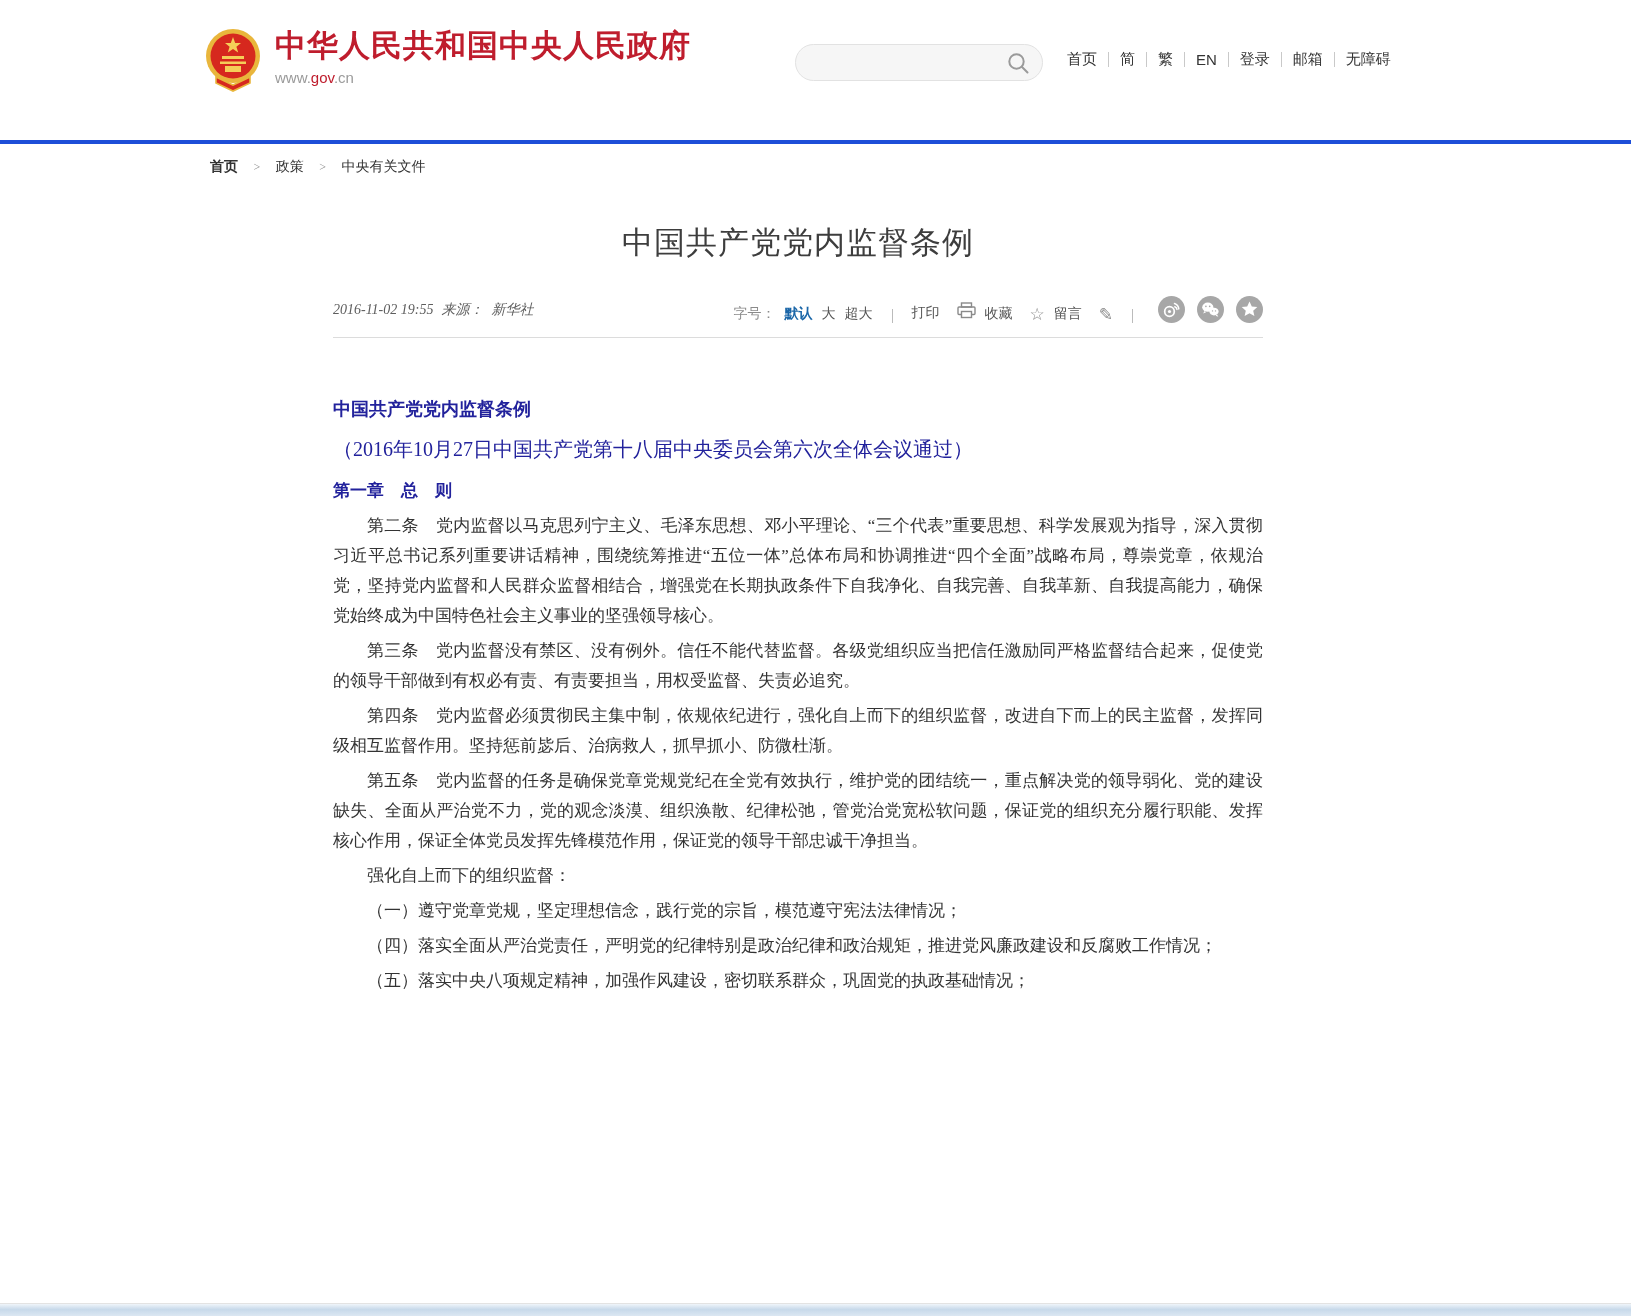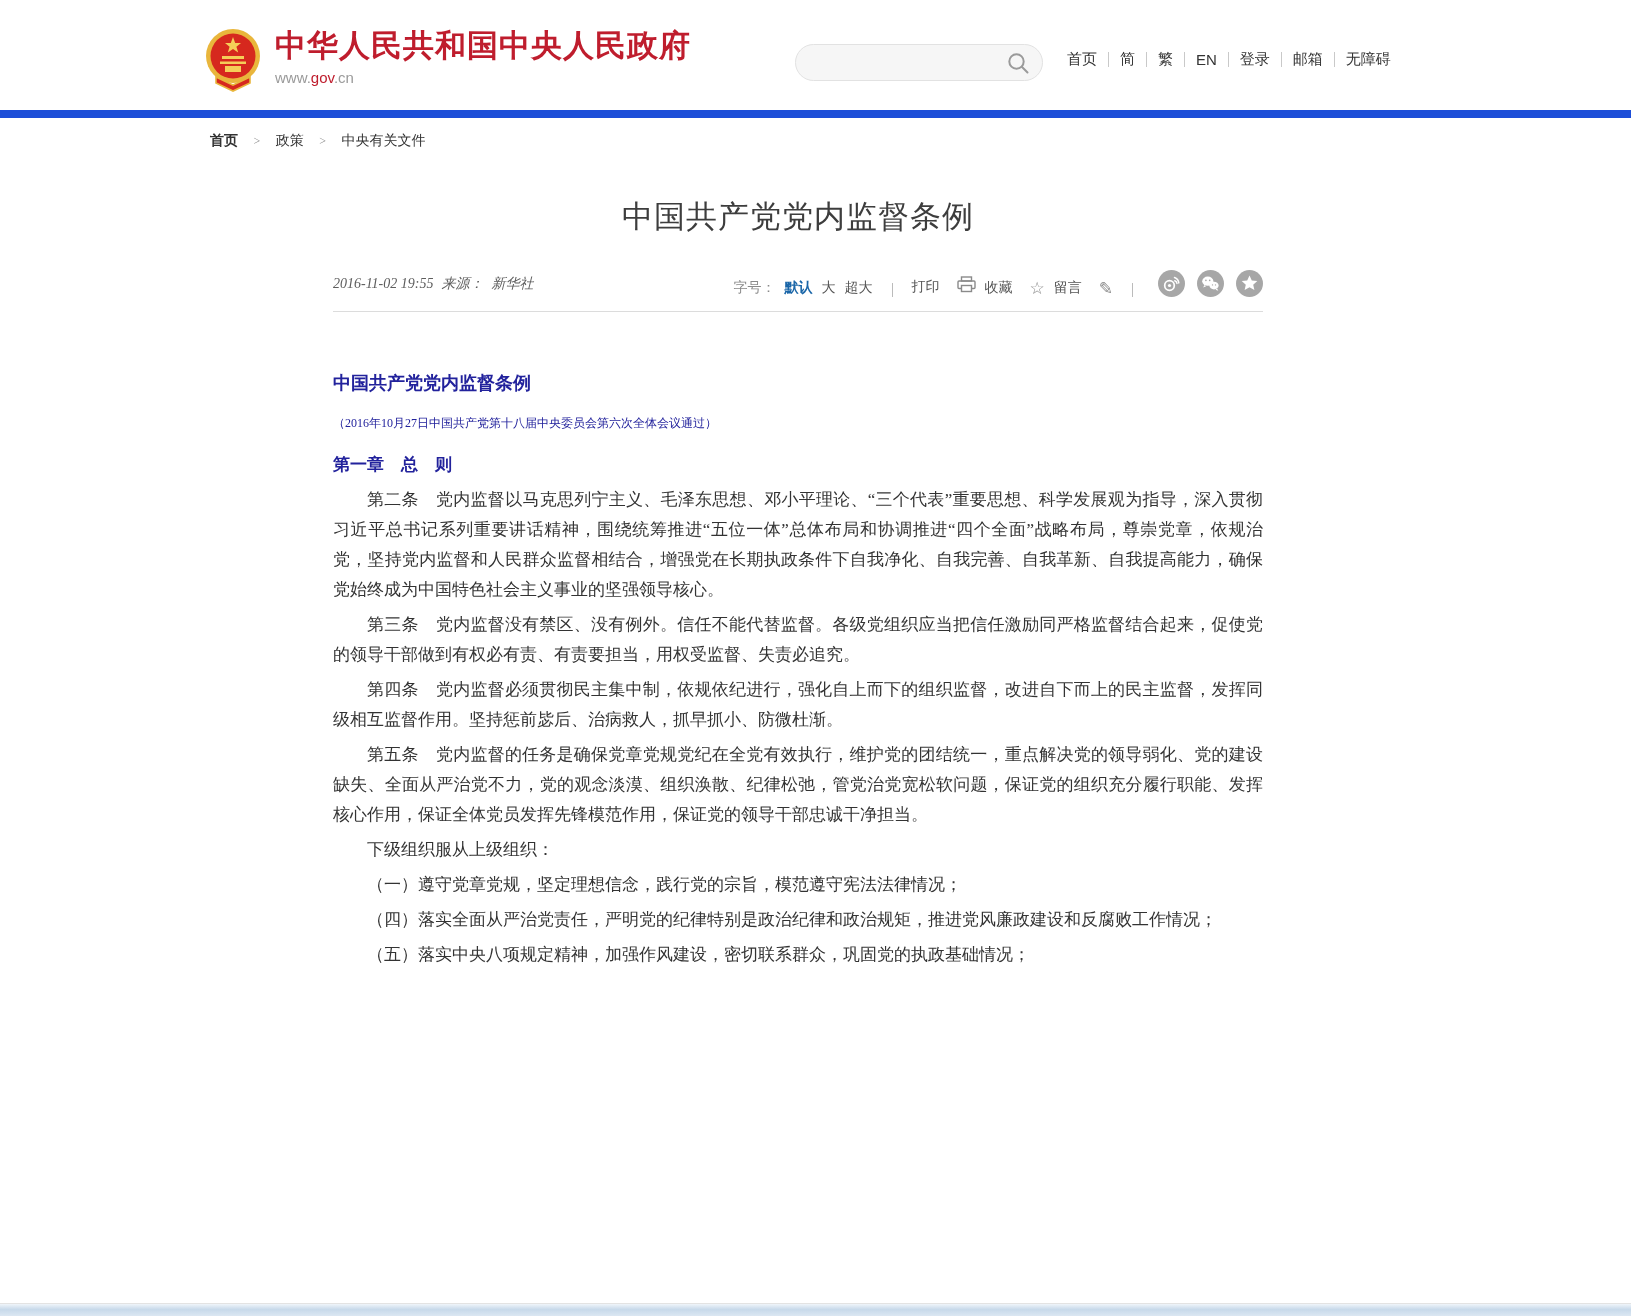--- a/index.html
+++ b/index.html
@@ -1,21 +1,21 @@
 <!DOCTYPE html>
 <html><head>
 <meta charset="utf-8">
 <style>
   * { margin:0; padding:0; box-sizing:border-box; }
   html,body { width:1631px; height:1316px; overflow:hidden; background:#fff;
               font-family:"Liberation Sans","DejaVu Sans",sans-serif; }
 
   
-  .header { position:relative; height:118px; background:#fff;
-            border-bottom:8px solid #1d4ed8; }
+  .header { position:relative; height:144px; background:#fff;
+            border-bottom:4px solid #1d4ed8; }
   .logo { position:absolute; left:205px; top:28px; display:flex; align-items:flex-start; gap:14px; cursor:pointer; }
   .logo-text { display:flex; flex-direction:column; }
   .site-title { font-size:31px; font-weight:bold; color:#bf1d2d; letter-spacing:1px; line-height:36px; }
   .site-url { font-size:15px; margin-top:5px; color:#9a9a9a; }
   .site-url .red { color:#bf1d2d; }
 
   .search-box { position:absolute; left:795px; top:44px; width:248px; height:37px;
                 background:#f6f6f6; border:1px solid #e2e2e2; border-radius:19px; }
   .search-box input { position:absolute; left:16px; top:4px; width:190px; height:27px;
                       border:none; background:transparent; outline:none; font-size:15px; color:#333; }
@@ -53,21 +53,21 @@
   .share-circles { display:flex; gap:12px; margin-left:6px; }
   .share-circles svg { cursor:pointer; display:block; }
 
   
   .body-text { padding-top:42px; font-family:"Liberation Serif","DejaVu Serif",serif;
                font-size:17px; color:#333; }
   .body-text p { line-height:30px; margin:5px 0; text-indent:2em; text-align:justify; }
   .doc-title { text-align:center; text-indent:0 !important; font-weight:bold;
                color:#22229c; font-size:18px; margin-top:14px !important; }
   .doc-subtitle { text-align:center; text-indent:0 !important; color:#22229c;
-                  font-size:12px; margin-top:10px !important; }
+                  font-size:20px; margin-top:10px !important; }
   .chapter { text-align:center; text-indent:0 !important; font-weight:bold;
              color:#22229c; font-size:17px; margin-top:12px !important; }
 
   
   .footer-bar { position:fixed; left:0; bottom:0; width:1631px; height:13px;
                 background:linear-gradient(180deg,#f0f5fa 0%,#c7d9ea 45%,#dbe7f2 100%);
                 border-top:1px solid #e3e3e3; }
 </style>
 </head>
 <body>
@@ -194,20 +194,20 @@
   </div>
 
   <div class="body-text">
     <p class="doc-title">中国共产党党内监督条例</p>
     <p class="doc-subtitle">（2016年10月27日中国共产党第十八届中央委员会第六次全体会议通过）</p>
     <p class="chapter">第一章　总　则</p>
     <p>第二条　党内监督以马克思列宁主义、毛泽东思想、邓小平理论、“三个代表”重要思想、科学发展观为指导，深入贯彻习近平总书记系列重要讲话精神，围绕统筹推进“五位一体”总体布局和协调推进“四个全面”战略布局，尊崇党章，依规治党，坚持党内监督和人民群众监督相结合，增强党在长期执政条件下自我净化、自我完善、自我革新、自我提高能力，确保党始终成为中国特色社会主义事业的坚强领导核心。</p>
     <p>第三条　党内监督没有禁区、没有例外。信任不能代替监督。各级党组织应当把信任激励同严格监督结合起来，促使党的领导干部做到有权必有责、有责要担当，用权受监督、失责必追究。</p>
     <p>第四条　党内监督必须贯彻民主集中制，依规依纪进行，强化自上而下的组织监督，改进自下而上的民主监督，发挥同级相互监督作用。坚持惩前毖后、治病救人，抓早抓小、防微杜渐。</p>
     <p>第五条　党内监督的任务是确保党章党规党纪在全党有效执行，维护党的团结统一，重点解决党的领导弱化、党的建设缺失、全面从严治党不力，党的观念淡漠、组织涣散、纪律松弛，管党治党宽松软问题，保证党的组织充分履行职能、发挥核心作用，保证全体党员发挥先锋模范作用，保证党的领导干部忠诚干净担当。</p>
-    <p>下级组织服从上级组织：</p>
+    <p>强化自上而下的组织监督：</p>
     <p>（一）遵守党章党规，坚定理想信念，践行党的宗旨，模范遵守宪法法律情况；</p>
     <p>（四）落实全面从严治党责任，严明党的纪律特别是政治纪律和政治规矩，推进党风廉政建设和反腐败工作情况；</p>
     <p>（五）落实中央八项规定精神，加强作风建设，密切联系群众，巩固党的执政基础情况；</p>
   </div>
 </div>
 
 <div class="footer-bar"></div>
 
 </body></html>

